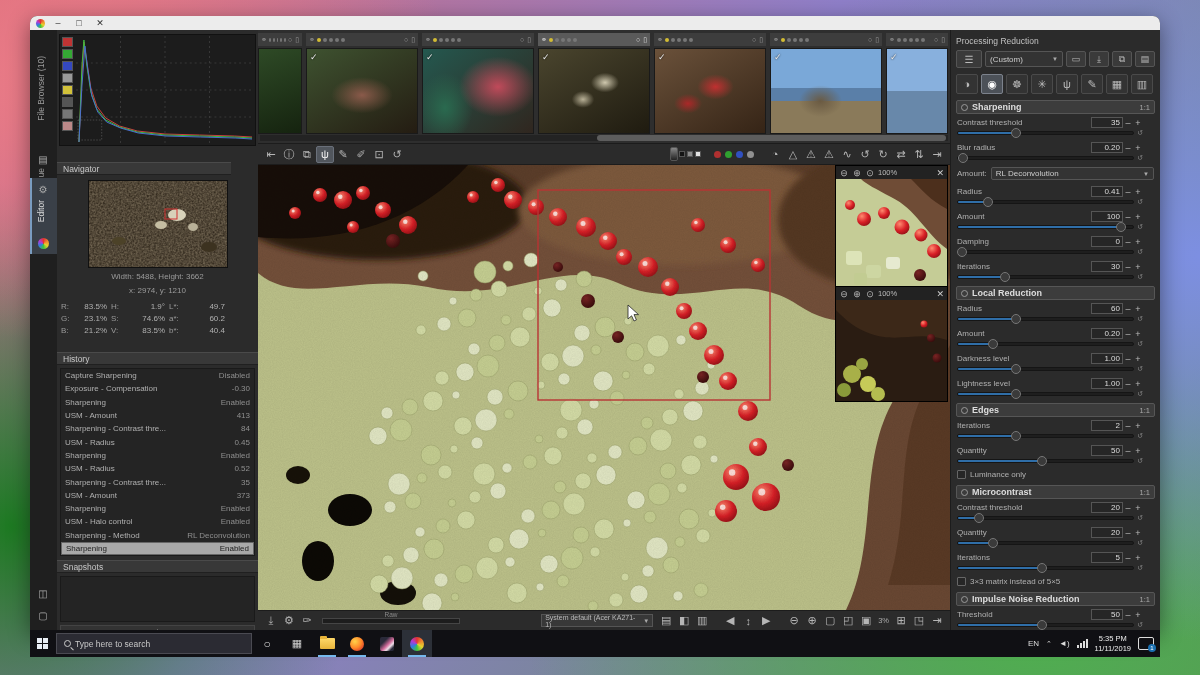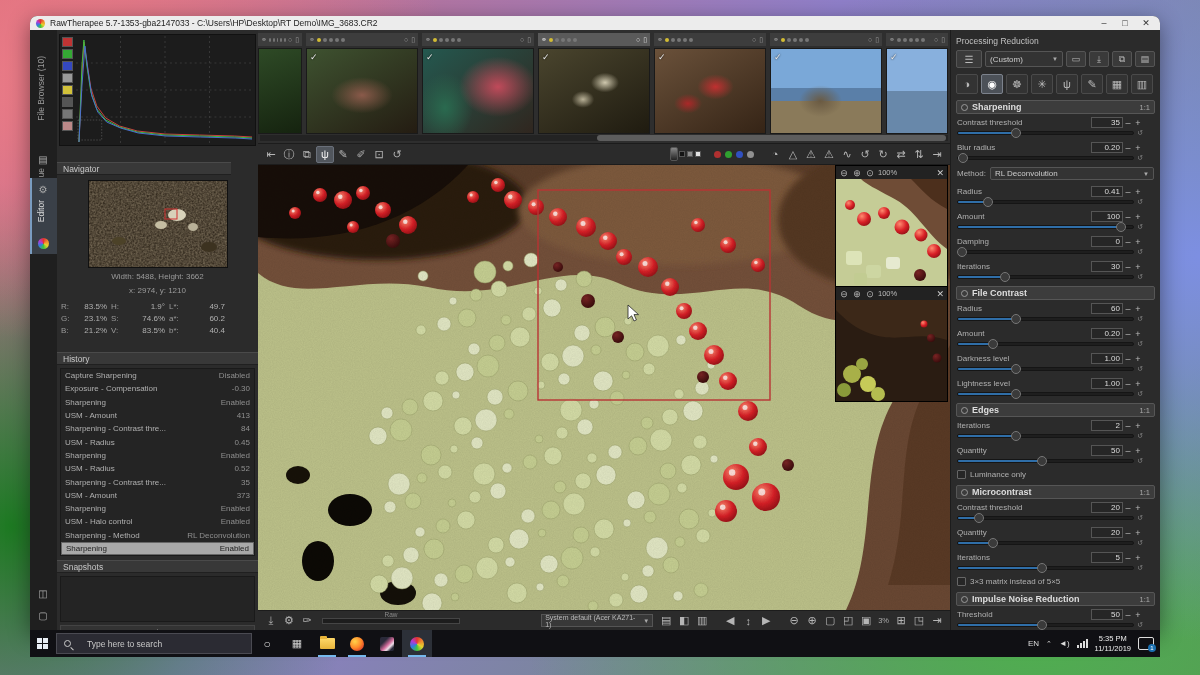--- a/index.html
+++ b/index.html
@@ -125,21 +125,21 @@
   .cbrow { display:flex; align-items:center; gap:4px; margin:2px 1px 6px 1px; }
   .cb { width:9px; height:9px; background:#262626; border:1px solid #666; border-radius:1px; }
   .cbrow .lbl { font-size:8px; color:#b0b0b0; }
   
   .taskbar { position:absolute; left:30px; top:630px; width:1130px; height:27px; background:#101014;
     display:flex; align-items:center; }
   .tb-start { width:26px; height:27px; display:flex; align-items:center; justify-content:center; }
   .startgrid { width:12px; height:12px; display:grid; grid-template-columns:5px 5px; grid-template-rows:5px 5px; gap:1px; }
   .startgrid div { background:#e8eef5; }
   .tb-search { width:196px; height:21px; background:#2b2b33; border:1px solid #4a4a52; display:flex;
-    align-items:center; gap:16px; padding:0 7px; color:#c8c8c8; font-size:8.5px; }
+    align-items:center; gap:4px; padding:0 7px; color:#c8c8c8; font-size:8.5px; }
   .mag { width:7px; height:7px; border:1.4px solid #ccc; border-radius:50%; position:relative; }
   .mag:after { content:""; position:absolute; left:6px; top:6px; width:4px; height:1.4px; background:#ccc;
     transform:rotate(45deg); transform-origin:0 0; }
   .tb-app { width:30px; height:27px; display:flex; align-items:center; justify-content:center; position:relative; }
   .tb-app.run:after { content:""; position:absolute; bottom:0; left:6px; right:6px; height:2px; background:#76b9ed; }
   .tb-app.active { background:#2c3038; }
   .tray { margin-left:auto; display:flex; align-items:center; gap:7px; padding-right:6px; color:#ddd; font-size:8px; }
   .clock { text-align:center; font-size:7.5px; line-height:1.3; color:#eee; }
   .notif { width:16px; height:13px; border:1px solid #ddd; border-radius:2px; position:relative; }
   .notif span { position:absolute; right:-3px; bottom:-3px; background:#1a6fb0; color:#fff; border-radius:50%;
@@ -149,21 +149,20 @@
 </style>
 </head>
 <body>
 
 <div class="stage">
 
   <div class="window">
 
     <div class="titlebar">
       <div class="app-logo"></div>
-      <div class="title-text">RawTherapee 5.7-1353-gba2147033 - C:\Users\HP\Desktop\RT Demo\IMG_3683.CR2</div>
       <div class="win-ctl">–</div>
       <div class="win-ctl">□</div>
       <div class="win-ctl">✕</div>
     </div>
 
     <div class="vstrip">
       <div class="vtab" style="top:26px;">File Browser (10)</div>
       <div class="strip-ic" style="top:122px;">▤</div>
       <div class="vtab" style="top:138px;">Queue</div>
       <div class="vtab-selbg" style="top:148px; height:76px;"></div>
@@ -864,21 +863,21 @@
             </div>
             <div class="srow-bot">
               <span class="track">
                 <span class="fill" style="width: 3%;"></span>
                 <span class="knob" style="left: 3%;"></span>
               </span>
               <span class="reset">↺</span>
             </div>
           </div>
           <div class="selrow">
-            <span class="lbl">Method:</span>
+            <span class="lbl">Amount:</span>
             <span class="selbox">
               <span>RL Deconvolution</span>
               <span class="caret">▼</span>
             </span>
           </div>
           <div class="srow">
             <div class="srow-top">
               <span class="lbl">Radius</span>
               <span class="valbox">0.41</span>
               <span class="mp">–</span>
@@ -932,21 +931,21 @@
             <div class="srow-bot">
               <span class="track">
                 <span class="fill" style="width: 27%;"></span>
                 <span class="knob" style="left: 27%;"></span>
               </span>
               <span class="reset">↺</span>
             </div>
           </div>
           <div class="sec-head">
             <span class="pw"></span>
-            <span class="t">File Contrast</span>
+            <span class="t">Local Reduction</span>
             <span class="badge"></span>
           </div>
           <div class="srow">
             <div class="srow-top">
               <span class="lbl">Radius</span>
               <span class="valbox">60</span>
               <span class="mp">–</span>
               <span class="mp">+</span>
             </div>
             <div class="srow-bot">

